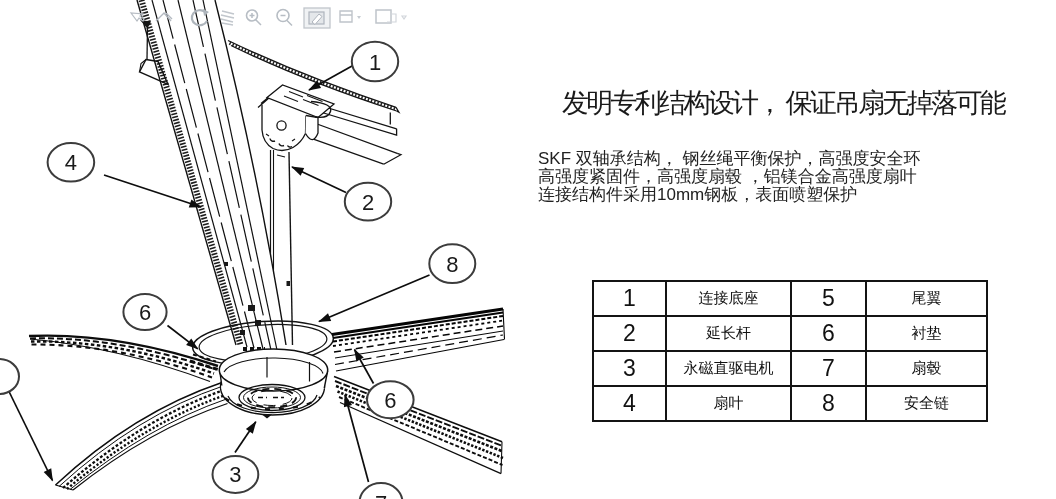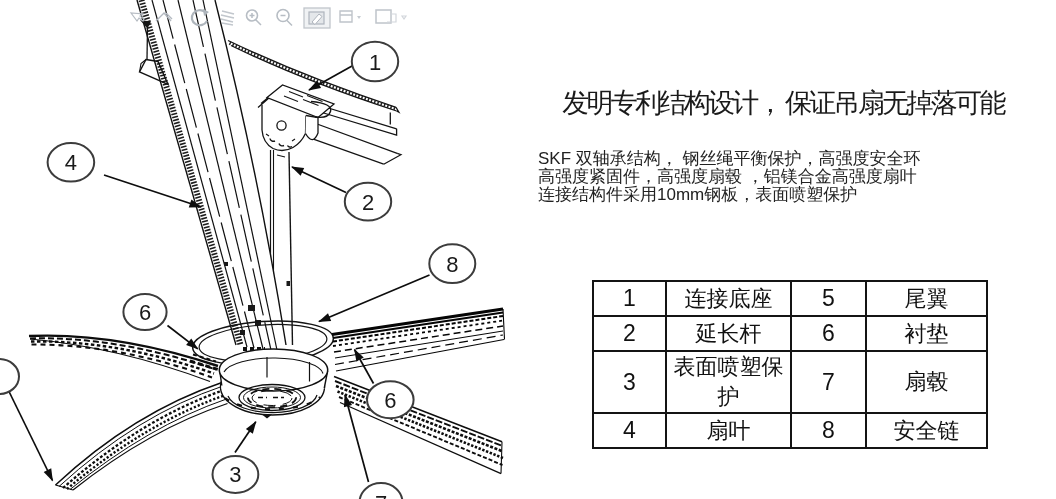--- a/index.html
+++ b/index.html
@@ -1,24 +1,24 @@
 <!DOCTYPE html>
 <html><head>
 <meta charset="utf-8">
 <style>
   html,body{margin:0;padding:0;background:#ffffff;}
   #page{position:relative;width:1056px;height:499px;overflow:hidden;background:#fff;
         font-family:"Liberation Sans",sans-serif;}
   #title{position:absolute;left:538px;top:85px;width:490px;text-align:center;
-         font-size:27px;letter-spacing:-2.7px;color:#1a1a1a;white-space:nowrap;font-family:Liberation Serif, serif;}
+         font-size:27px;letter-spacing:-2.7px;color:#1a1a1a;white-space:nowrap;}
   #body{position:absolute;left:538px;top:150px;width:490px;
         font-size:17px;line-height:18px;color:#222;}
   table{position:absolute;left:592px;top:280px;border-collapse:collapse;table-layout:fixed;}
   td{border:2px solid #141414;text-align:center;vertical-align:middle;height:33px;padding:0;
-     font-size:22px;color:#111;}
+     font-size:15px;color:#111;}
   td.n{font-size:23px;}
 </style>
 </head>
 <body>
 <div id="page">
   <svg id="art" width="545" height="499" viewBox="0 0 545 499" style="position:absolute;left:0;top:0">
     <defs>
       <marker id="ah" markerWidth="14" markerHeight="10" refX="12" refY="5" orient="auto" markerUnits="userSpaceOnUse">
         <path d="M0.5,0.8 L13,5 L0.5,9.2 Z" fill="#0d0d0d"></path>
       </marker>
@@ -214,21 +214,21 @@
           <td style="width:119px">尾翼</td>
         </tr>
     <tr>
           <td class="n">2</td>
           <td>延长杆</td>
           <td class="n">6</td>
           <td>衬垫</td>
         </tr>
     <tr>
           <td class="n">3</td>
-          <td>表面喷塑保护</td>
+          <td>永磁直驱电机</td>
           <td class="n">7</td>
           <td>扇毂</td>
         </tr>
     <tr>
           <td class="n">4</td>
           <td>扇叶</td>
           <td class="n">8</td>
           <td>安全链</td>
         </tr>
   </tbody>

